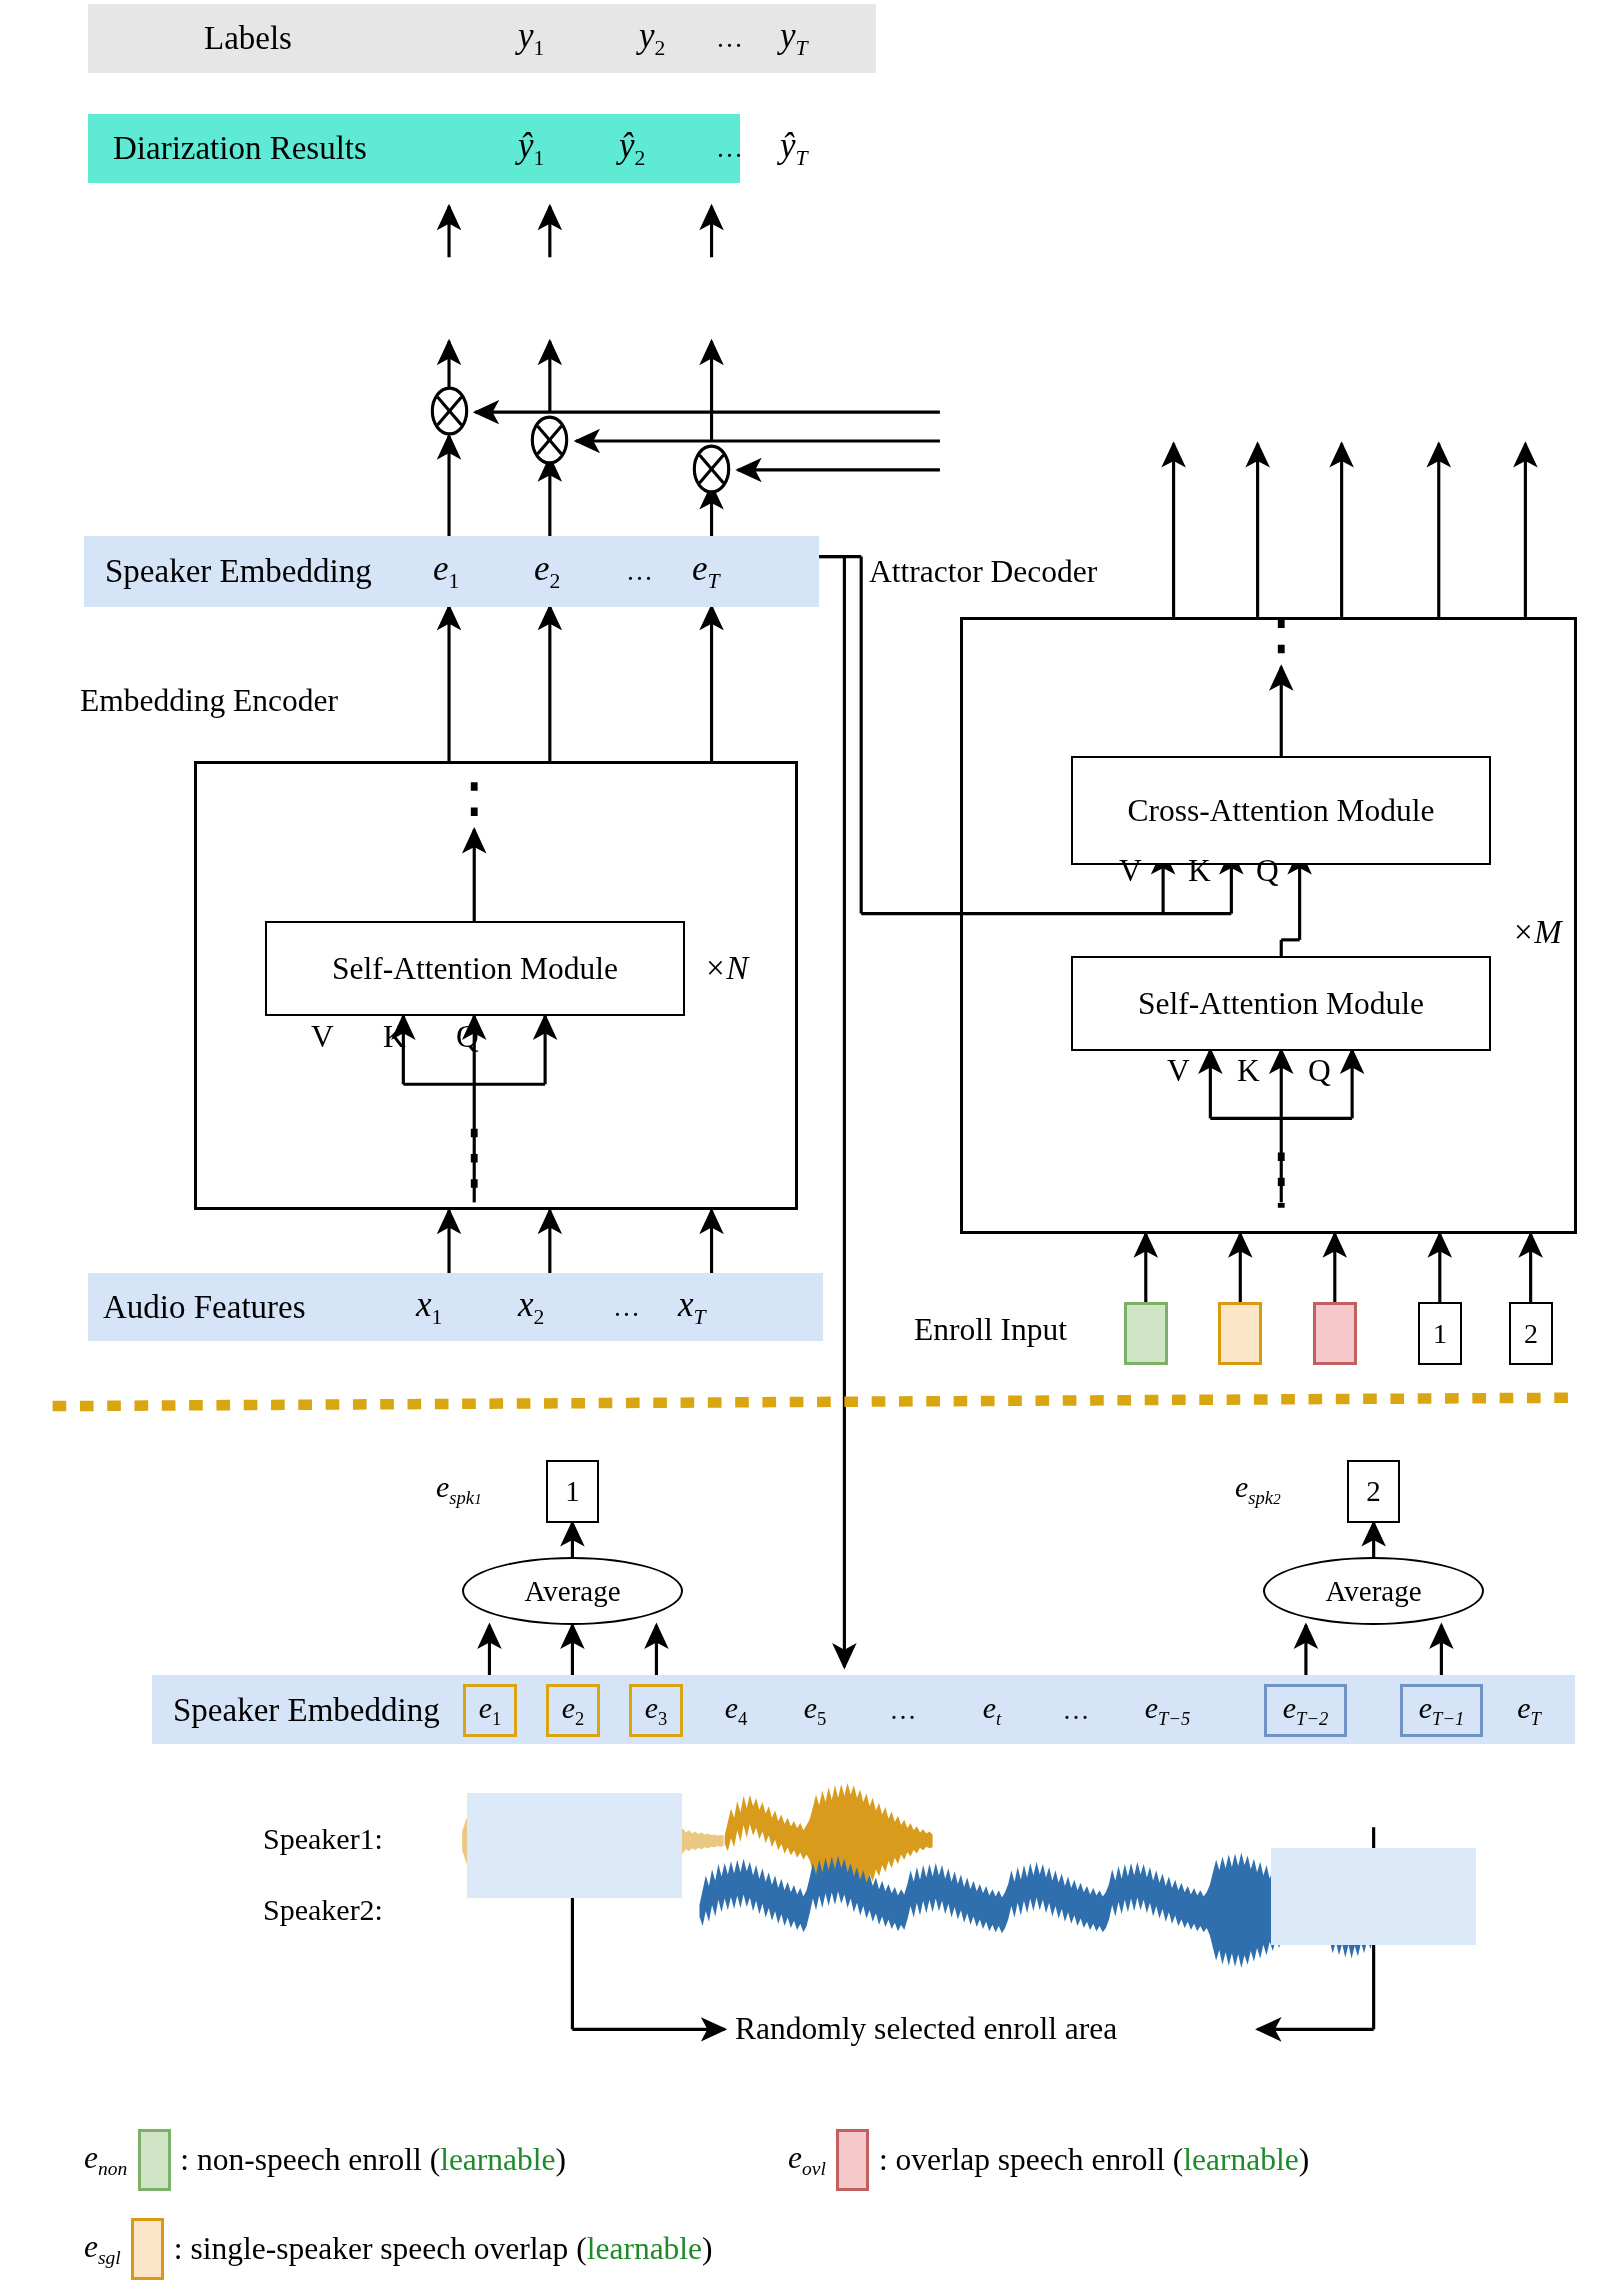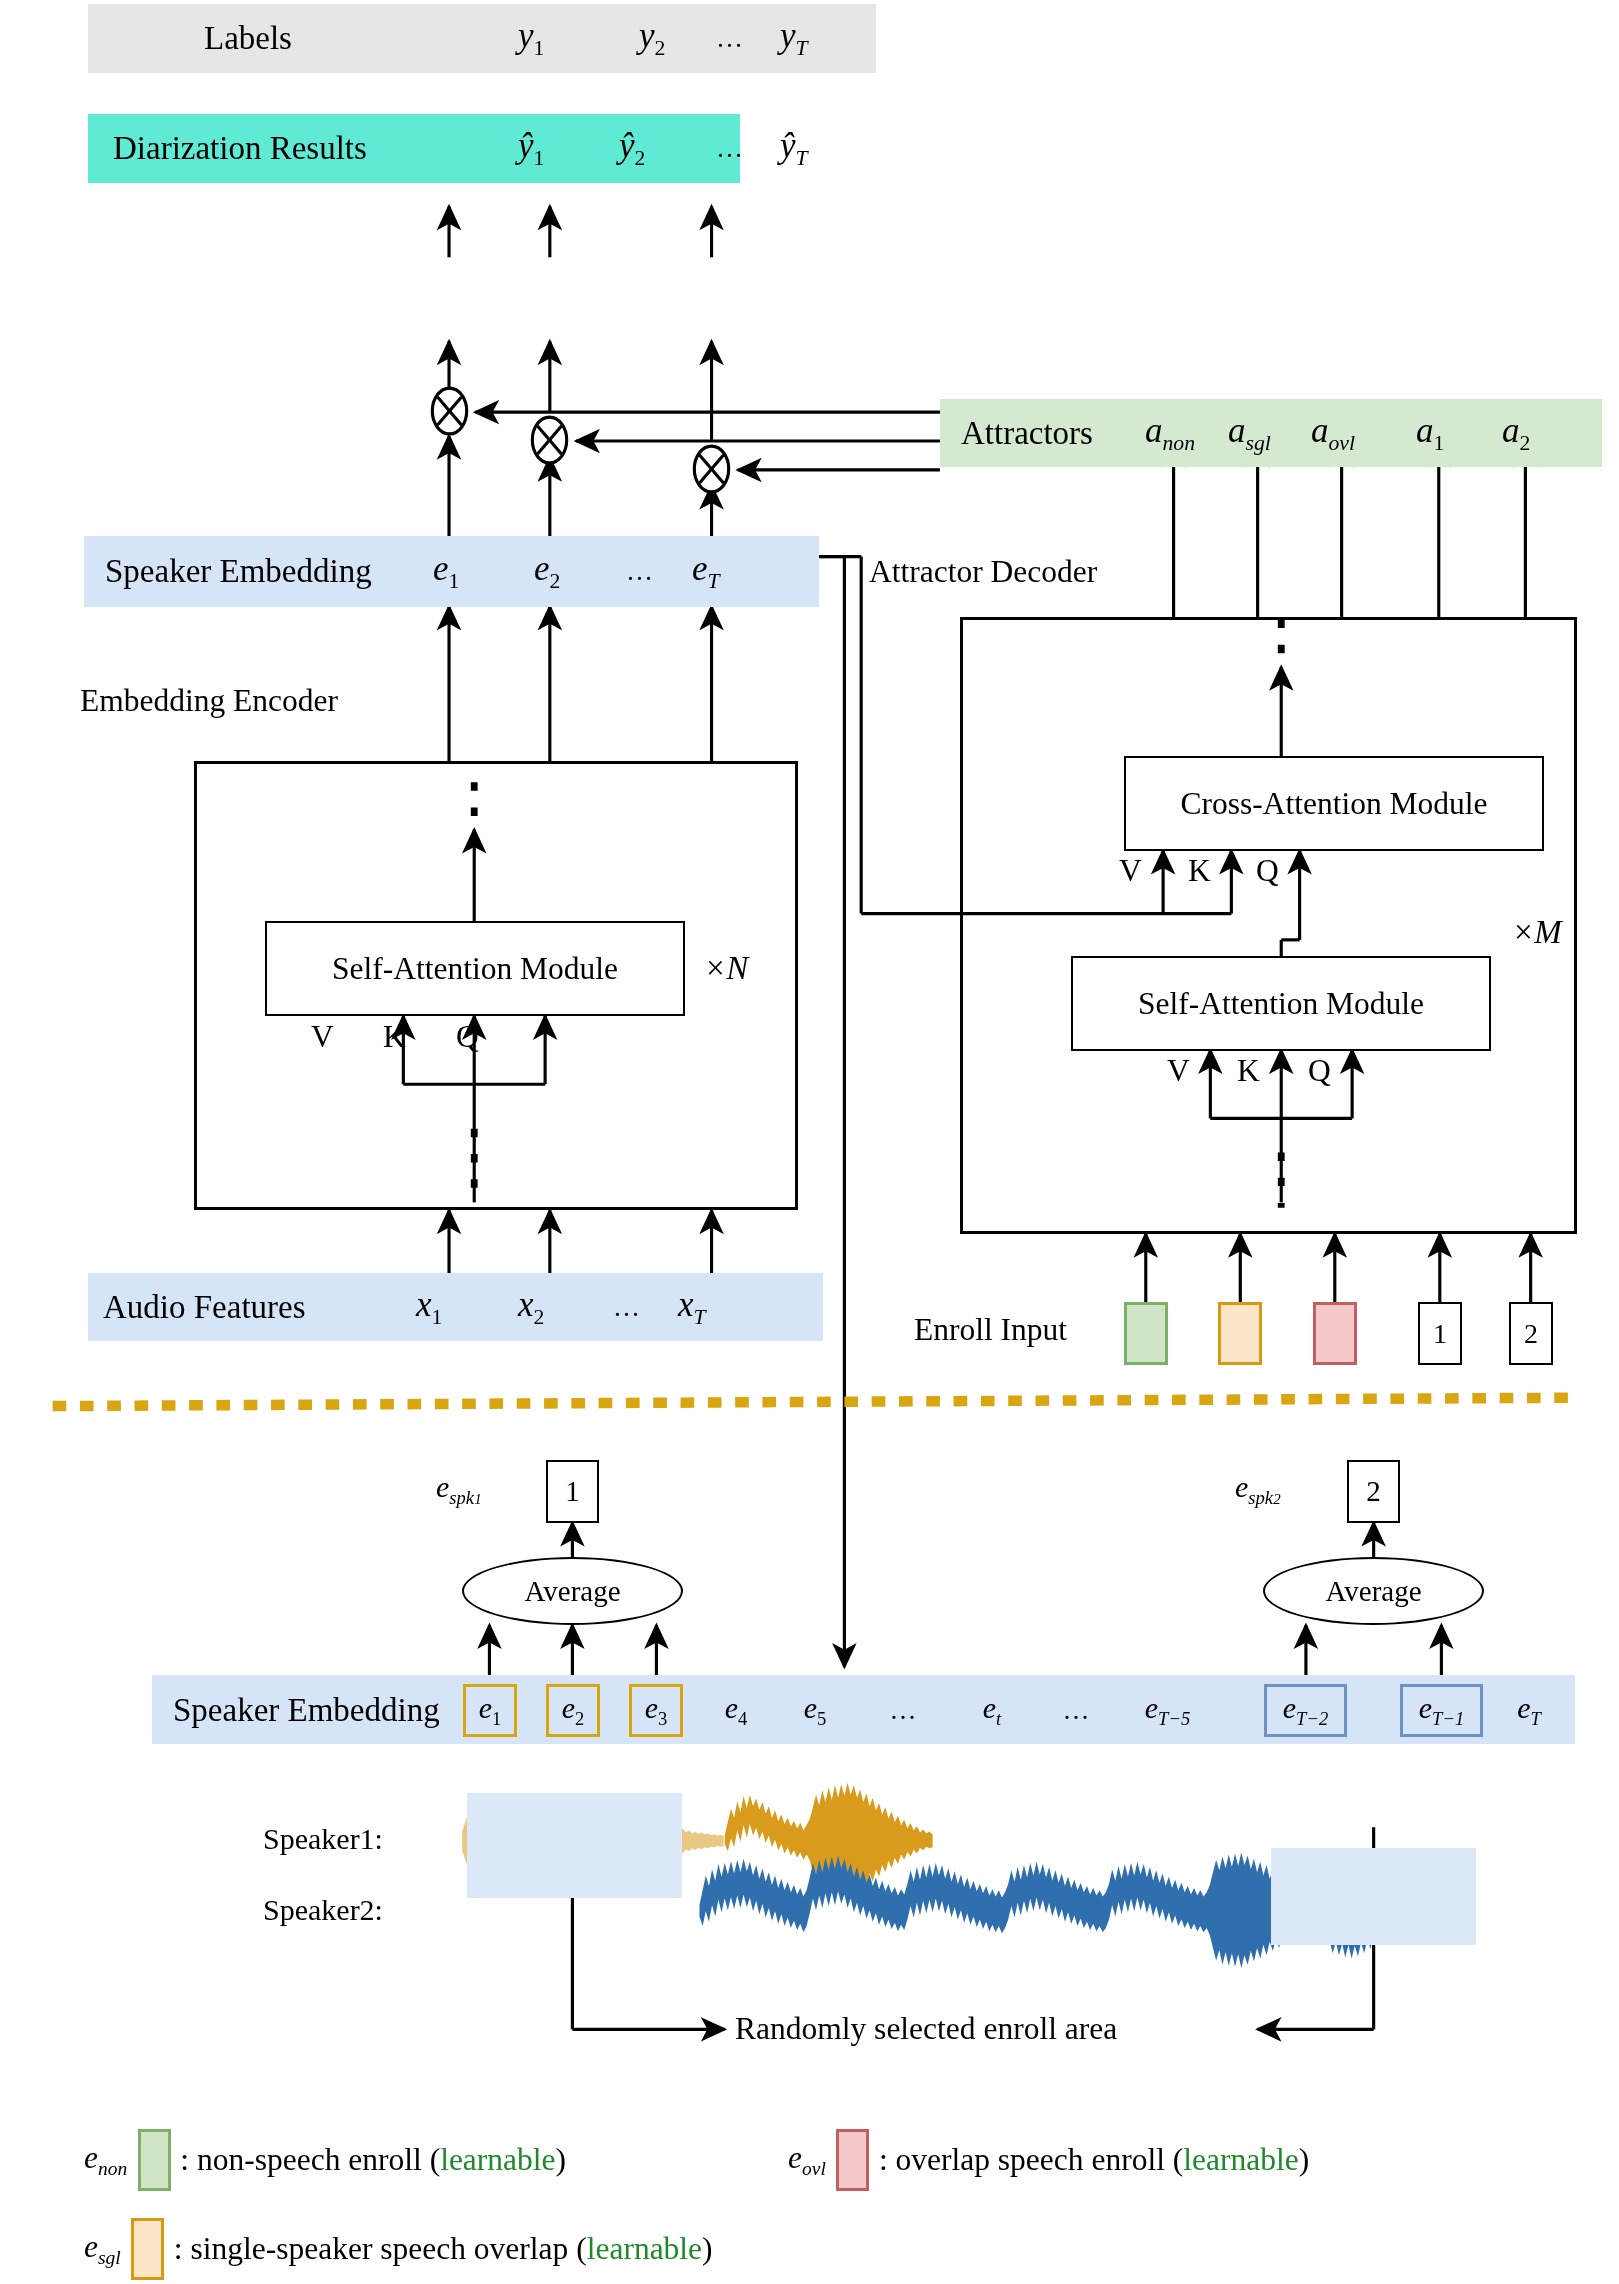--- a/index.html
+++ b/index.html
@@ -291,28 +291,20 @@
     </svg>
   </div>
   <div class="abs" style="left:692px;top:444px;">
     <svg width="39" height="50" viewBox="0 0 74 96">
       <ellipse cx="37" cy="48" rx="33" ry="44" fill="#fff" stroke="#000" stroke-width="6"></ellipse>
       <line x1="14" y1="21" x2="60" y2="75" stroke="#000" stroke-width="6"></line>
       <line x1="60" y1="21" x2="14" y2="75" stroke="#000" stroke-width="6"></line>
     </svg>
   </div>
 
-  <div class="band" style="left:940px;top:399px;width:662px;height:68px;background:#d5e8d0;">
-    <span class="band-label abs" style="left:21px;">Attractors</span>
-    <span class="tok abs" style="left:205px;">a<span class="sub">non</span></span>
-    <span class="tok abs" style="left:288px;">a<span class="sub">sgl</span></span>
-    <span class="tok abs" style="left:371px;">a<span class="sub">ovl</span></span>
-    <span class="tok abs" style="left:476px;">a<span class="subn">1</span></span>
-    <span class="tok abs" style="left:562px;">a<span class="subn">2</span></span>
-  </div>
 
   <div class="band" style="left:84px;top:536px;width:735px;height:71px;background:#d6e4f7;">
     <span class="band-label abs" style="left:21px;">Speaker Embedding</span>
     <span class="tok abs" style="left:349px;">e<span class="subn">1</span></span>
     <span class="tok abs" style="left:450px;">e<span class="subn">2</span></span>
     <span class="dots abs" style="left:542px;">…</span>
     <span class="tok abs" style="left:608px;">e<span class="sub">T</span></span>
   </div>
 
   <div class="plainlabel" style="left:80px;top:683px;">Embedding Encoder</div>
@@ -322,21 +314,21 @@
     <span>Self-Attention Module</span>
   </div>
   <div class="plainlabel" style="left:311px;top:1019px;">V</div>
   <div class="plainlabel" style="left:383px;top:1019px;">K</div>
   <div class="plainlabel" style="left:456px;top:1019px;">Q</div>
   <div class="mathlabel" style="left:704px;top:950px;">×N</div>
 
   <div class="plainlabel" style="left:869px;top:554px;">Attractor Decoder</div>
   <div class="abs" style="left:960px;top:617px;width:617px;height:617px;border:3.7px solid #000;box-sizing:border-box;background:transparent;"></div>
 
-  <div class="boxnode" style="left:1124px;top:756px;width:420px;height:95px;">
+  <div class="boxnode" style="left:1071px;top:756px;width:420px;height:109px;">
     <span>Cross-Attention Module</span>
   </div>
   <div class="plainlabel" style="left:1119px;top:853px;">V</div>
   <div class="plainlabel" style="left:1188px;top:853px;">K</div>
   <div class="plainlabel" style="left:1256px;top:853px;">Q</div>
 
   <div class="boxnode" style="left:1071px;top:956px;width:420px;height:95px;">
     <span>Self-Attention Module</span>
   </div>
   <div class="plainlabel" style="left:1167px;top:1053px;">V</div>

